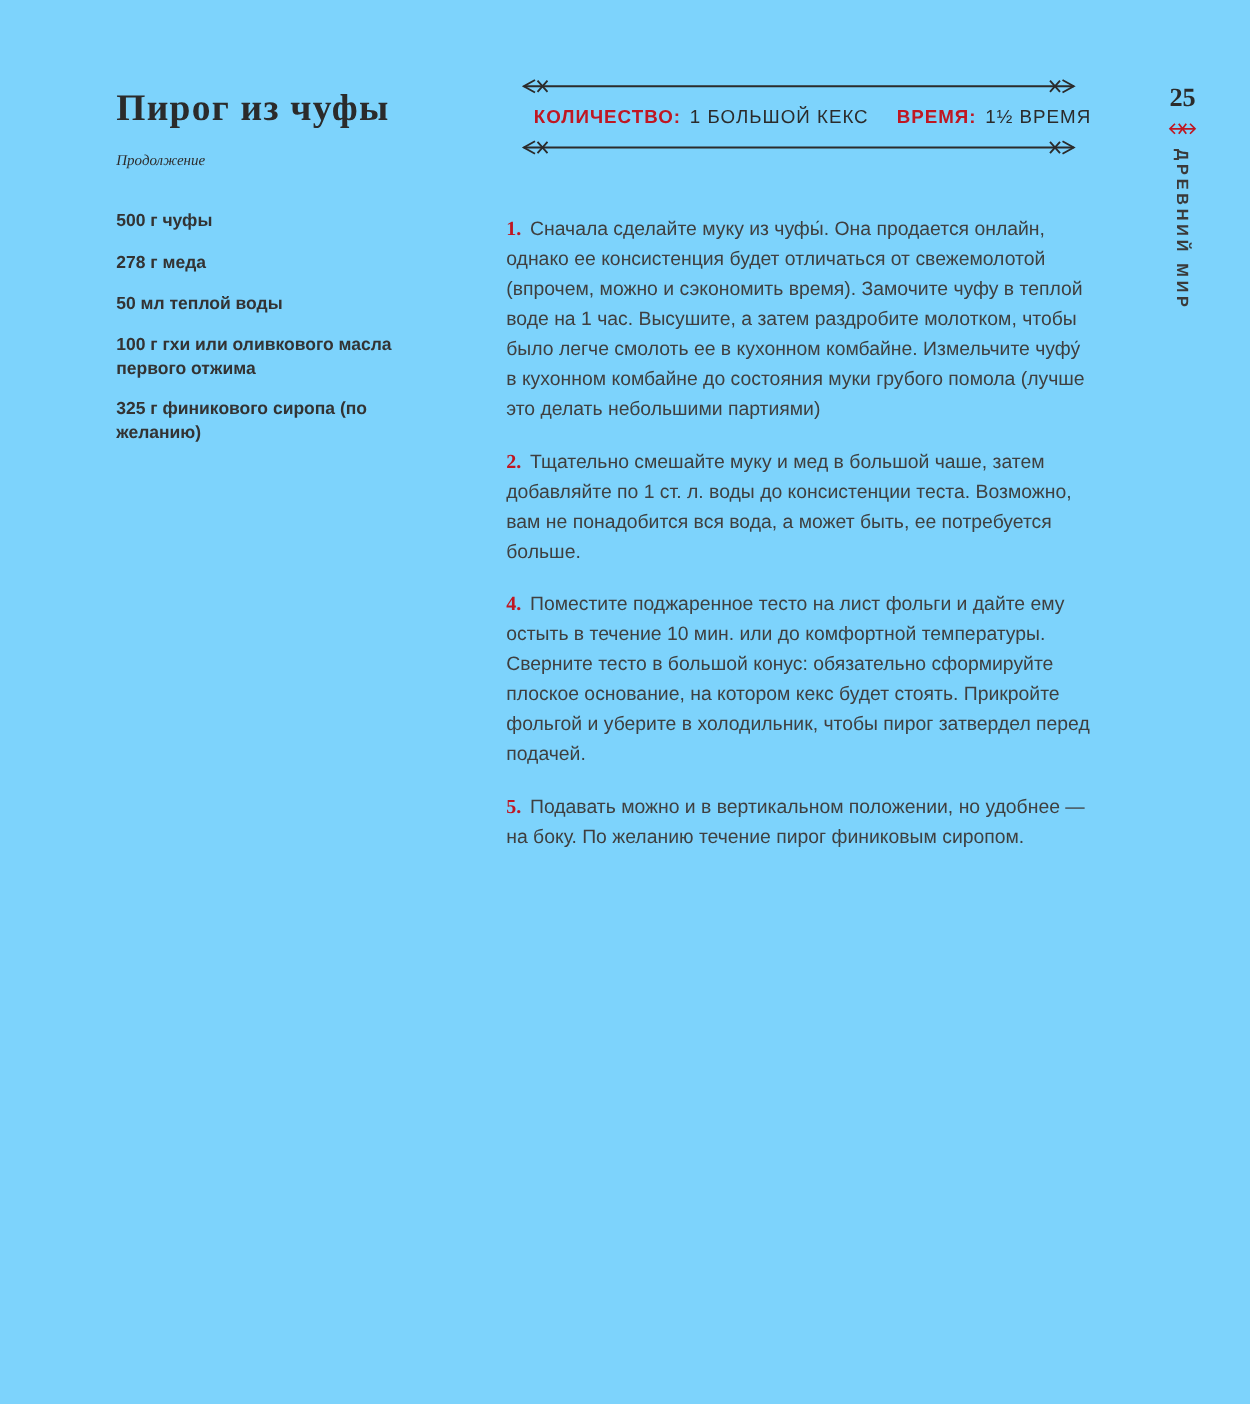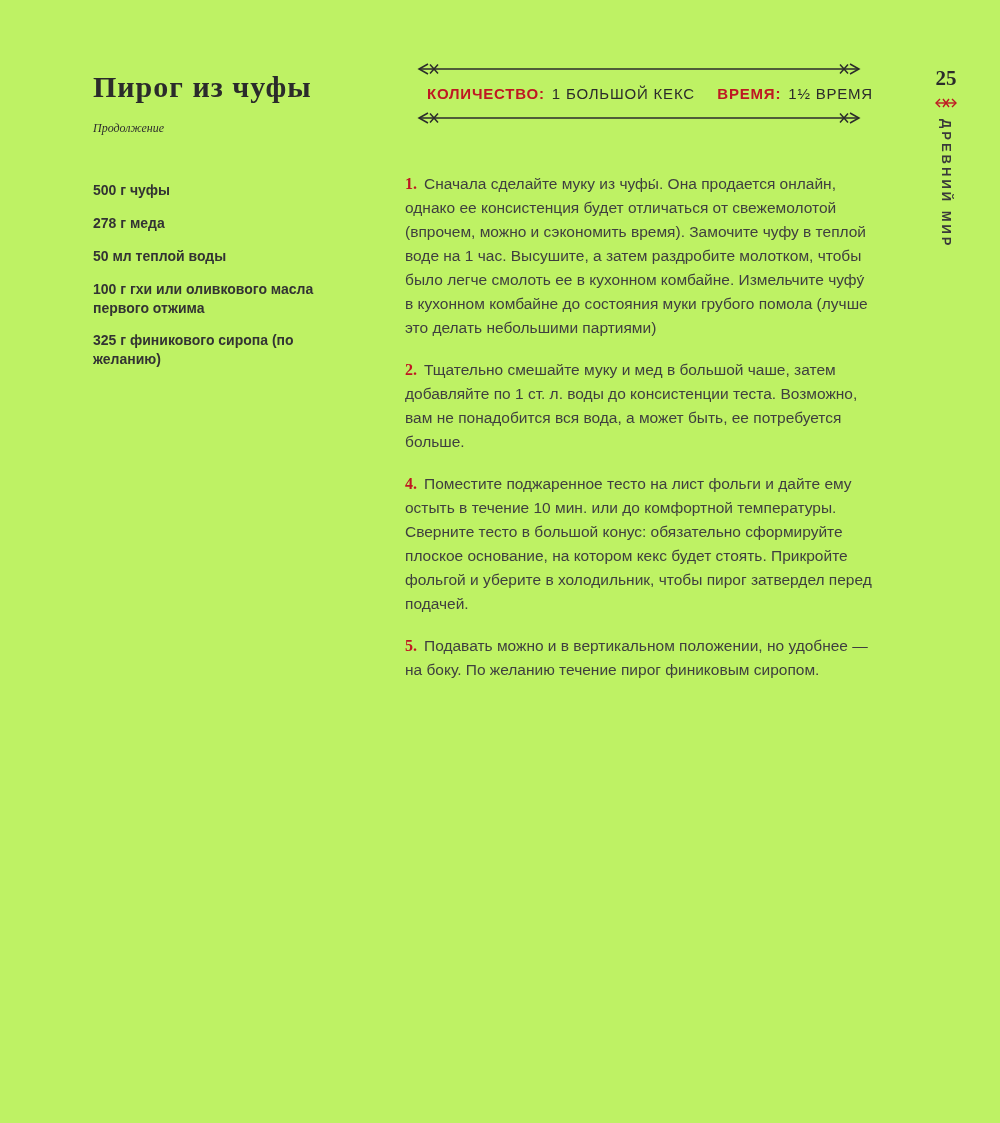--- a/index.html
+++ b/index.html
@@ -1,20 +1,20 @@
 <!DOCTYPE html>
 <html><head>
 <meta charset="utf-8">
 <style>
   * { margin:0; padding:0; box-sizing:border-box; }
   html,body { background:#ffffff; }
   .page {
     position:relative;
     width:1000px; height:1123px;
-    background:#bef264;
+    background:#7dd3fc;
     font-family:"Liberation Sans", sans-serif;
     color:#3d3d3d;
     overflow:hidden;
   }
 
   
   .left-col { position:absolute; left:93px; top:70px; width:245px; }
   .recipe-title {
     font-family:"Liberation Serif", serif;
     font-weight:bold;
@@ -23,21 +23,21 @@
     color:#2b2b2b;
     line-height:1.1;
   }
   .recipe-subtitle {
     font-family:"Liberation Serif", serif;
     font-style:italic;
     font-size:12px;
     color:#2e2e2e;
     margin-top:18px;
   }
-  .ingredients { margin-top:45px; }
+  .ingredients { margin-top:31px; }
   .ingredient {
     font-weight:bold;
     font-size:14px;
     line-height:1.35;
     color:#333333;
     margin-bottom:14px;
   }
 
   
   .main-col { position:absolute; left:405px; top:62px; width:468px; }

